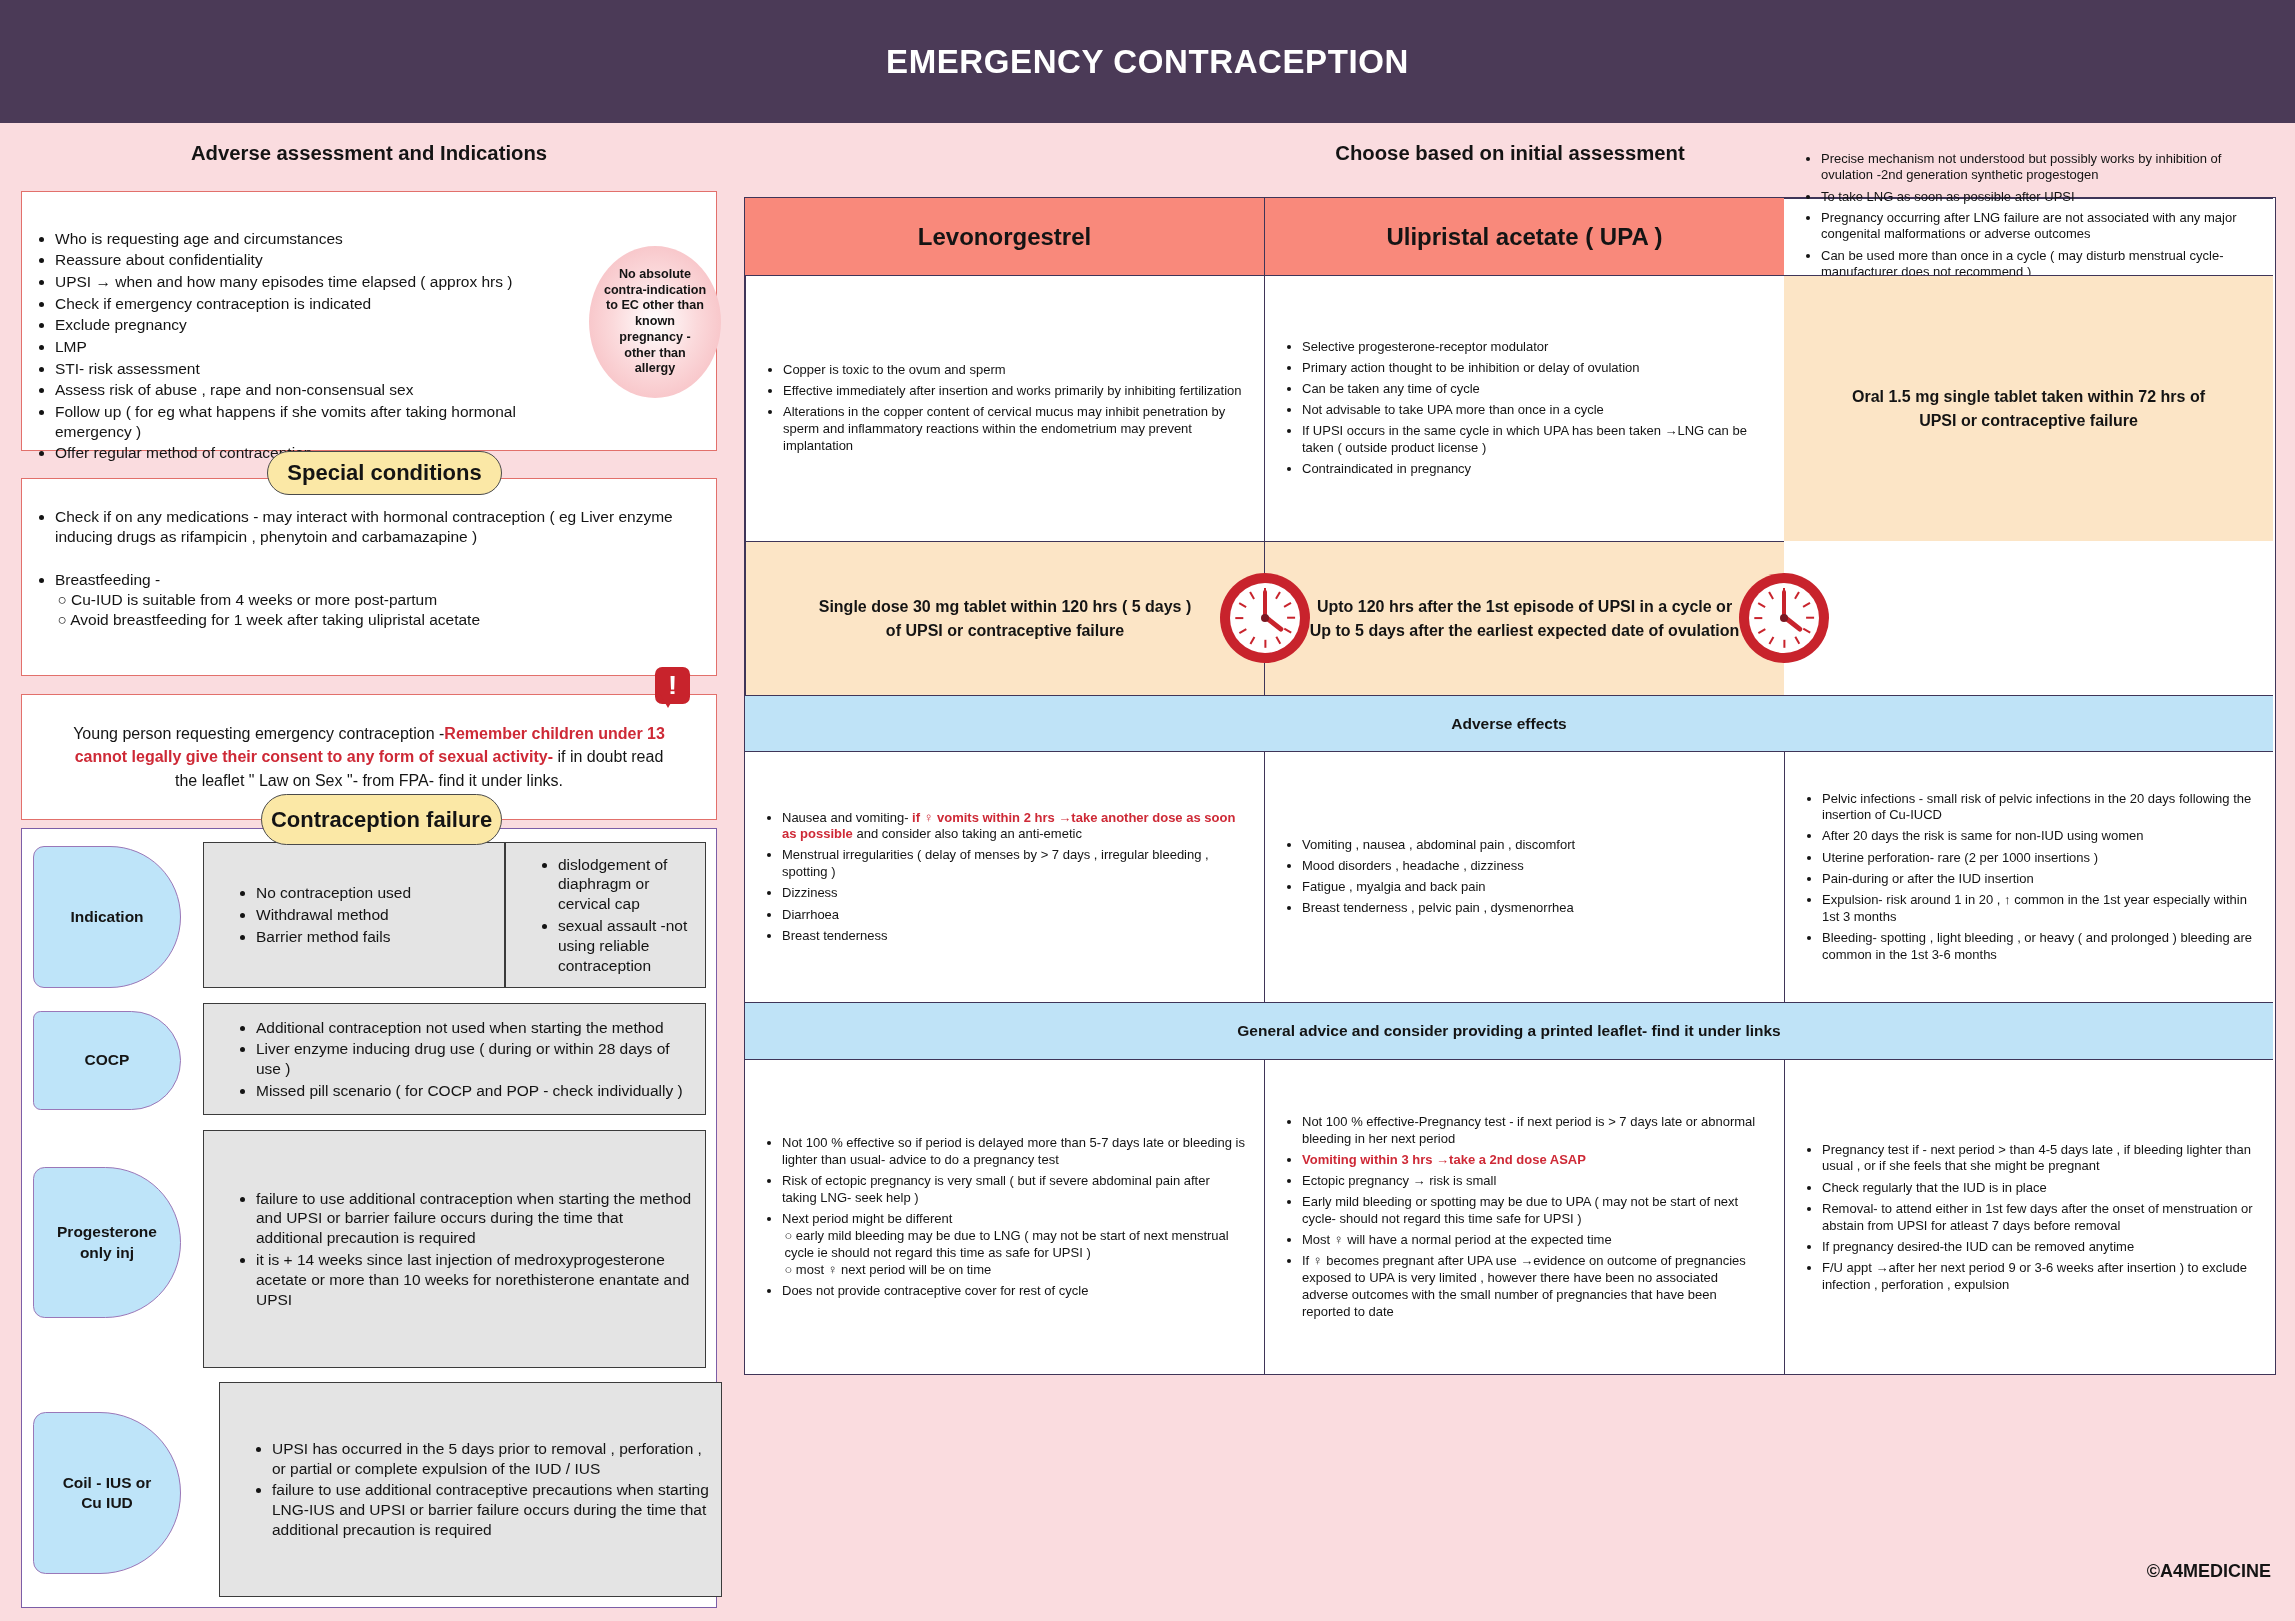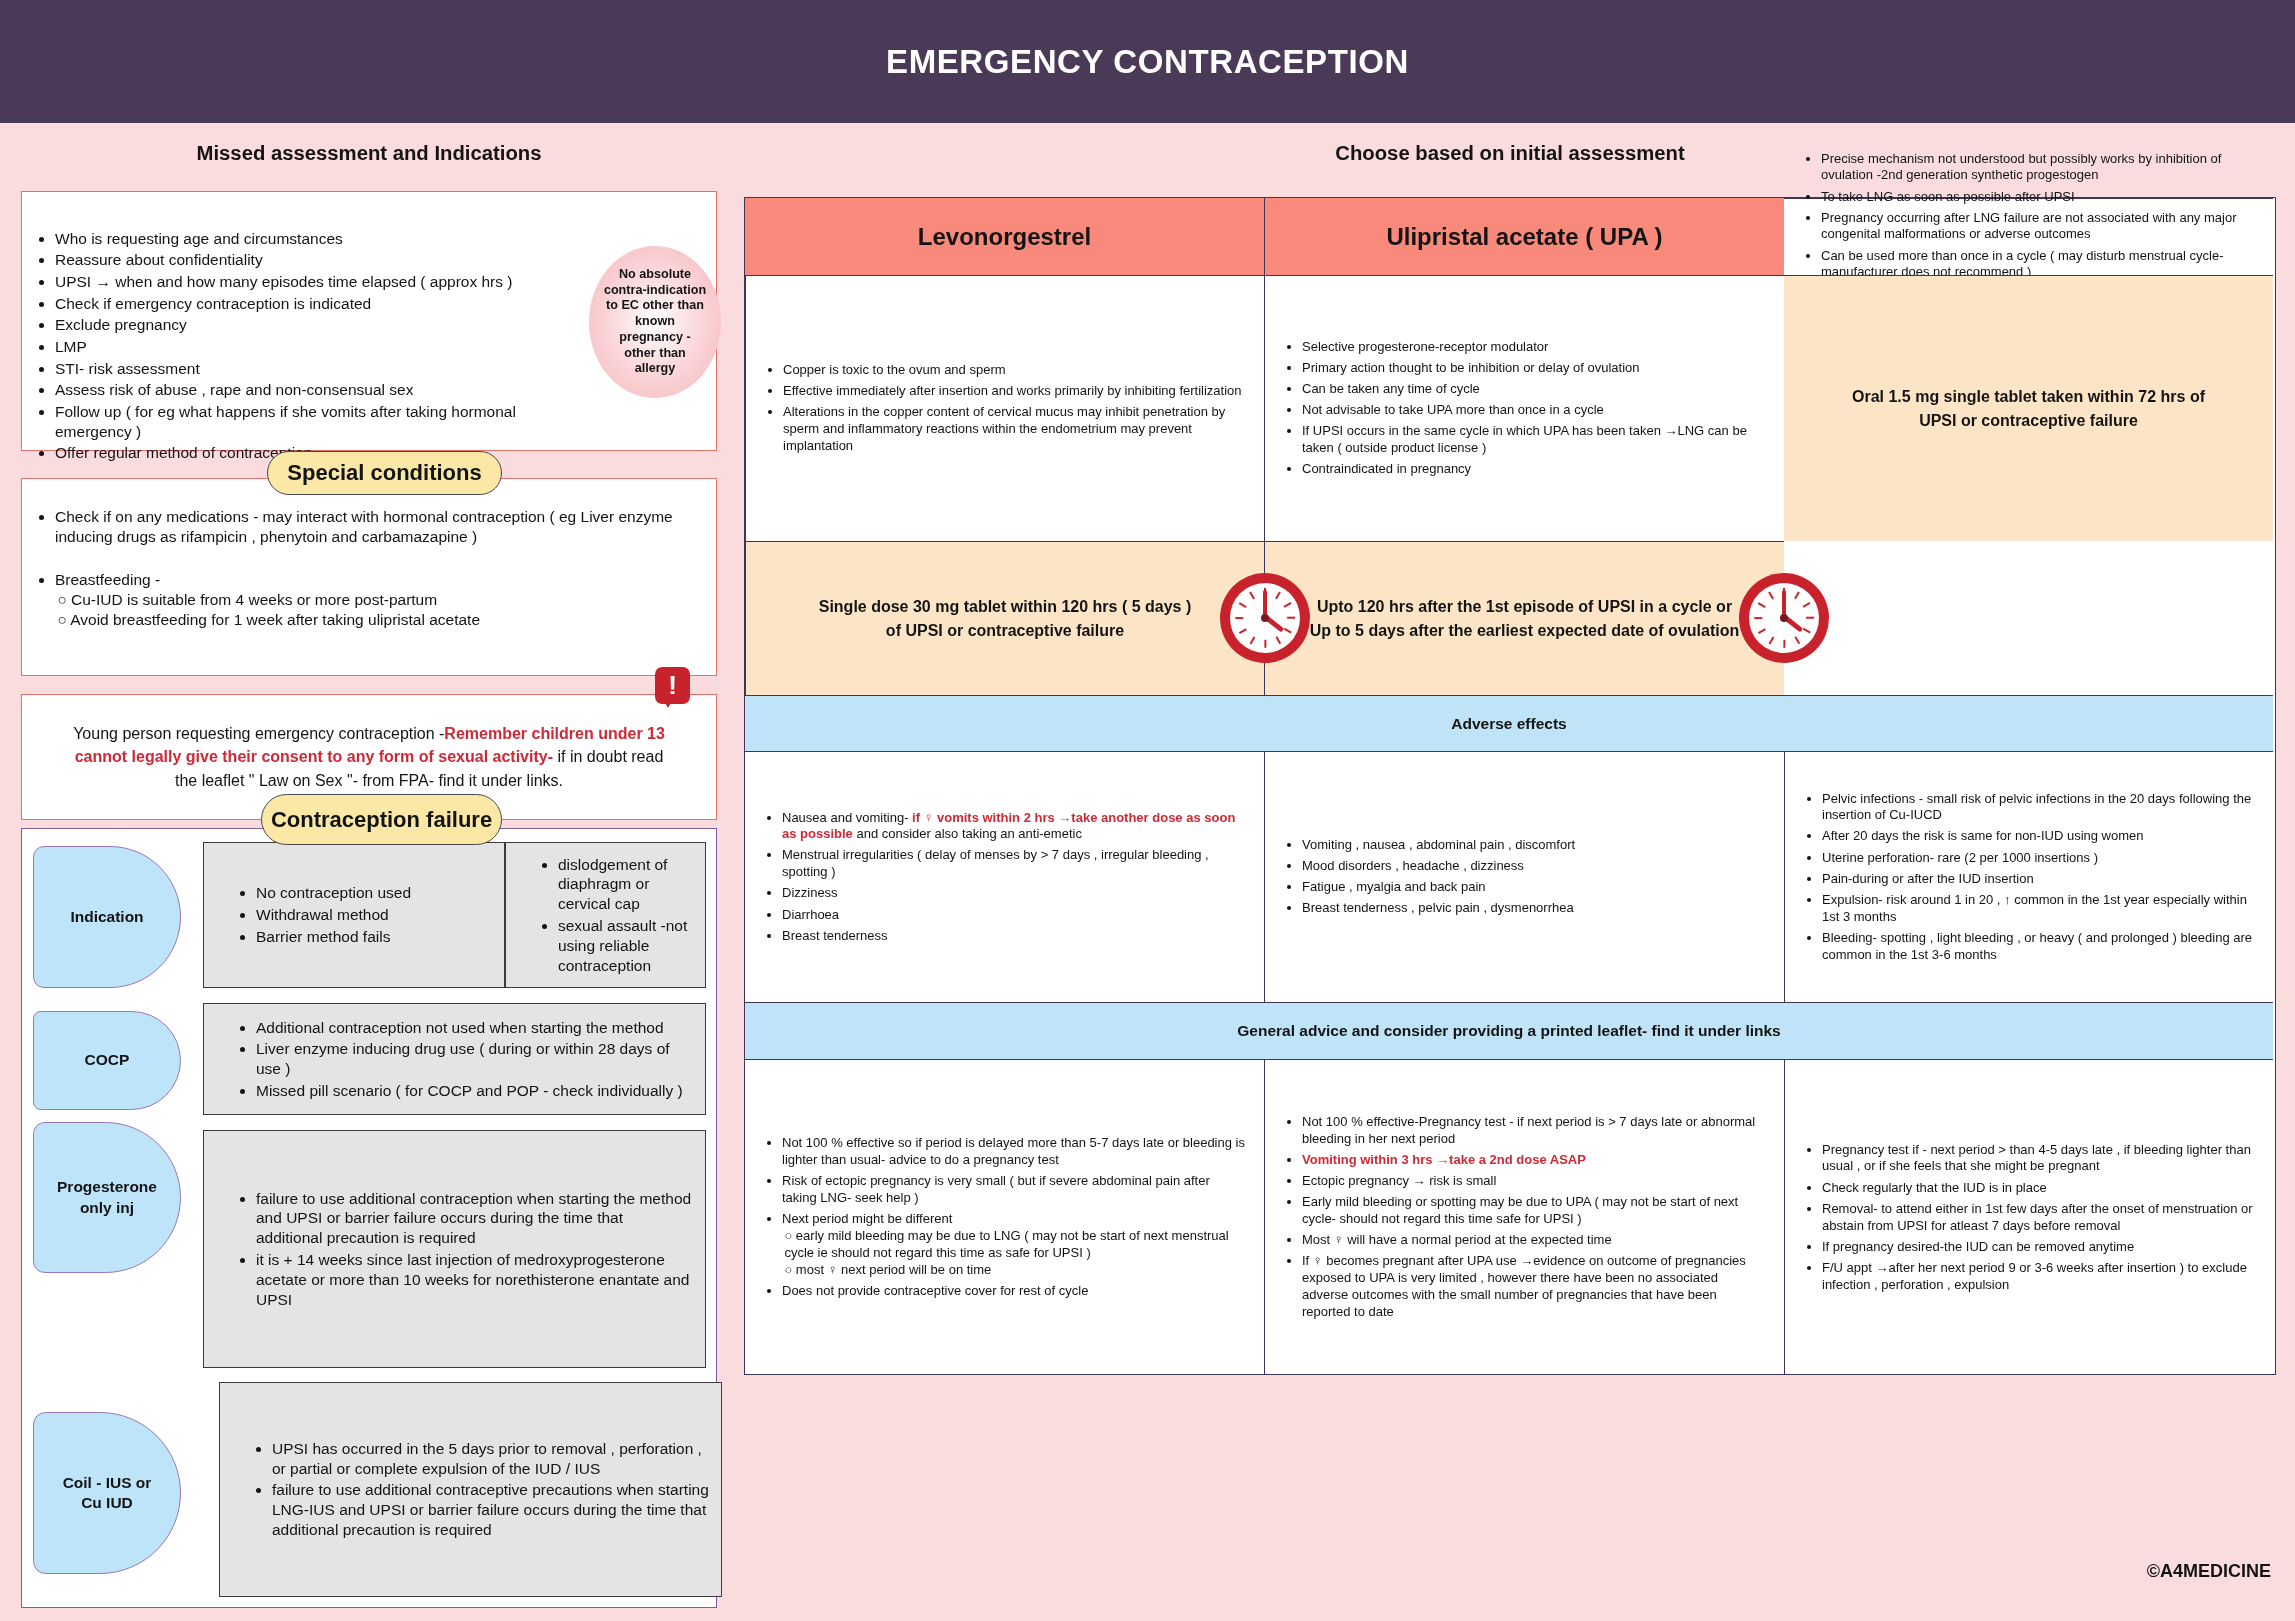--- a/index.html
+++ b/index.html
@@ -51,21 +51,21 @@
     color:#fff;font-weight:bold;font-size:27.5px;}
   .warn-icon::after{content:"";position:absolute;left:4.8px;bottom:-12px;width:0;height:0;
     border:8.4px solid transparent;border-top:14.3px solid var(--clock);}
 
   .blue-shape{position:absolute;background:var(--shape-blue);border:1.2px solid #9a77b8;
     border-radius:13px 84px 84px 13px;display:flex;align-items:center;justify-content:center;
     text-align:center;font-weight:bold;font-size:15.5px;line-height:1.3;z-index:2;}
   .blue-shape span{width:108px;}
   .shape-indication{left:33px;top:846px;width:146px;height:140px;}
   .shape-cocp{left:33px;top:1011px;width:146px;height:97px;}
-  .shape-poi{left:33px;top:1122px;width:146px;height:149px;}
+  .shape-poi{left:33px;top:1167px;width:146px;height:149px;}
   .shape-coil{left:33px;top:1412px;width:146px;height:160px;}
 
   .gray-cell{position:absolute;background:var(--gray-cell);border:1.2px solid #3b3b3b;box-sizing:border-box;
     display:flex;flex-direction:column;justify-content:center;padding-left:22px;}
   .gray-cell ul.blist{padding-left:30px;padding-right:12px;font-size:15.5px;}
   .cell-ind-a{left:203px;top:842px;width:302px;height:146px;}
   .cell-ind-b{left:505px;top:842px;width:201px;height:146px;}
   .cell-cocp{left:203px;top:1003px;width:503px;height:112px;}
   .cell-poi{left:203px;top:1130px;width:503px;height:238px;}
   .cell-coil{left:219px;top:1382px;width:503px;height:215px;}
@@ -103,21 +103,21 @@
 </style>
 </head>
 <body>
 
 <div class="page">
 
   <div class="top-header">
     <h1>EMERGENCY CONTRACEPTION</h1>
   </div>
 
-  <div class="section-title left-title">Missed assessment and Indications</div>
+  <div class="section-title left-title">Adverse assessment and Indications</div>
   <div class="section-title right-title">Choose based on initial assessment</div>
 
   <div class="panel box1">
     <ul class="blist">
         <li>Who is requesting age and circumstances</li>
         <li>Reassure about confidentiality</li>
         <li>UPSI → when and how many episodes time elapsed ( approx hrs )</li>
         <li>Check if emergency contraception is indicated</li>
         <li>Exclude pregnancy</li>
         <li>LMP</li>

